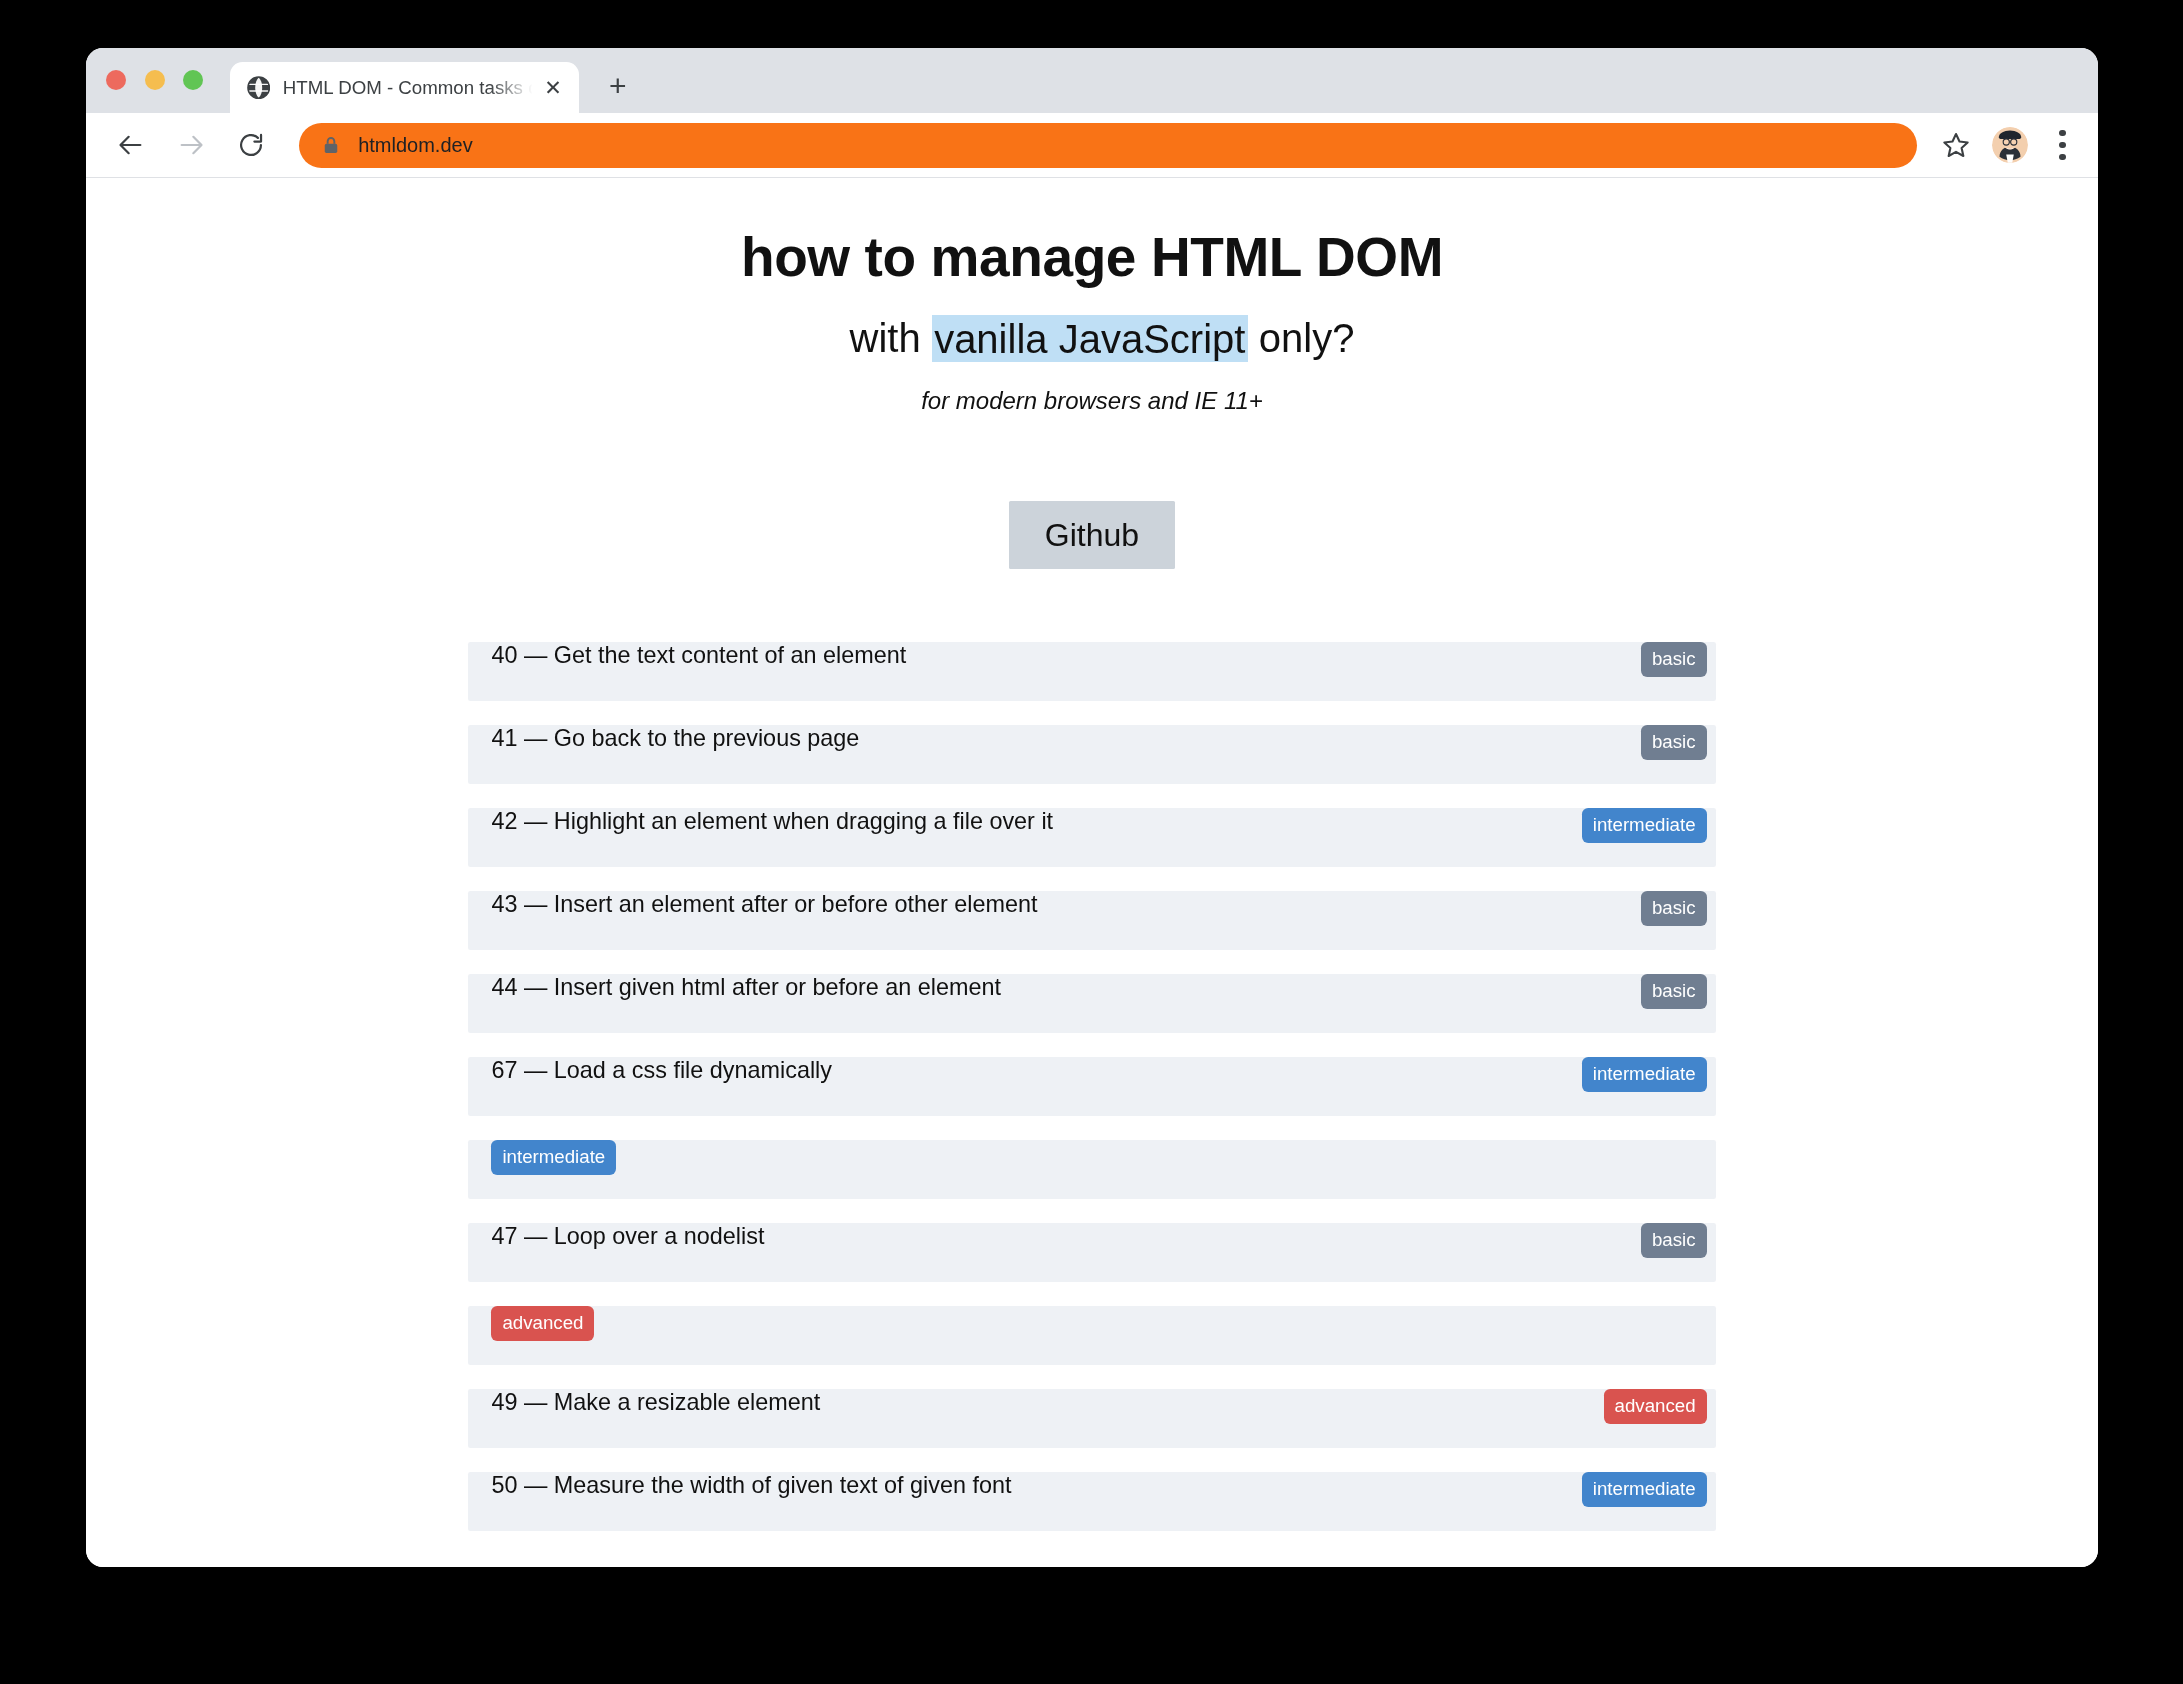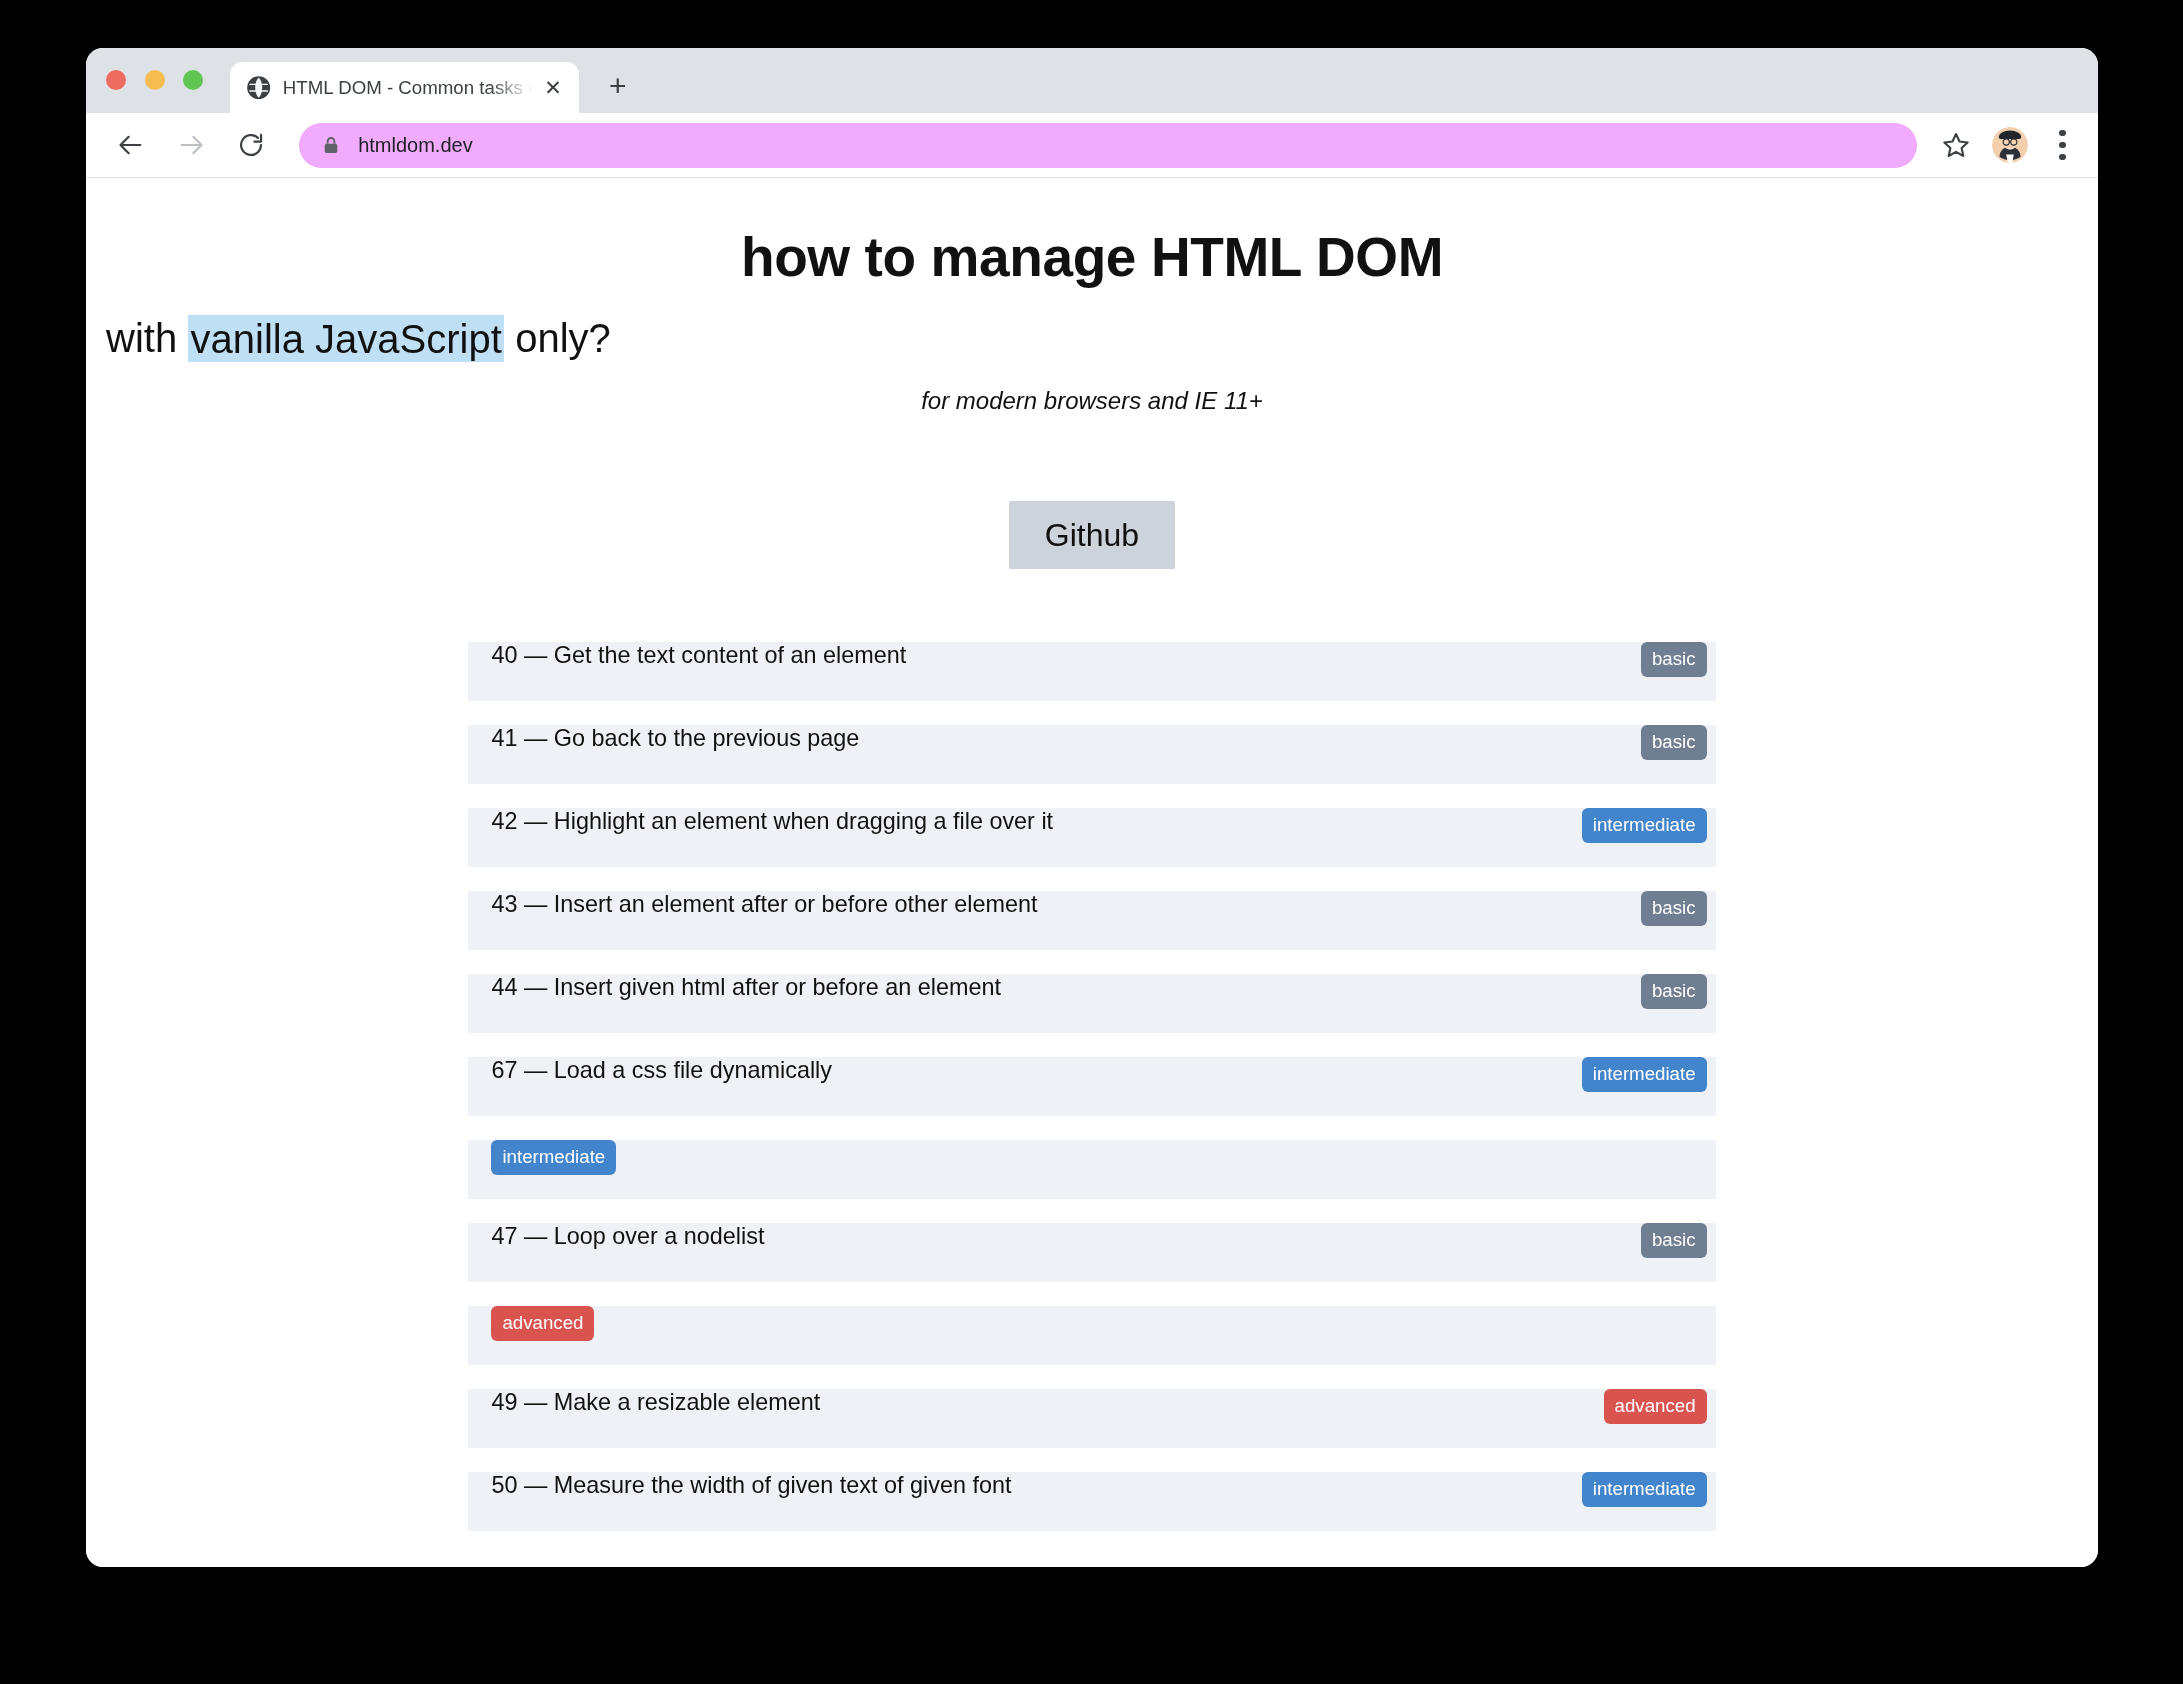--- a/index.html
+++ b/index.html
@@ -105,21 +105,21 @@
   }
   .nav-btn {
     width: 44px; height: 44px;
     display: flex; align-items: center; justify-content: center;
     margin-right: 15.6px;
     flex: 0 0 auto;
   }
   .omnibox {
     flex: 1 1 auto;
     height: 45px;
-    background: #f0abfc;
+    background: #f97316;
     border-radius: 23.4px;
     display: flex;
     align-items: center;
     padding: 0 22px;
     margin-left: 11px;
     margin-right: 12.5px;
   }
   .lock-icon { flex: 0 0 auto; margin-right: 17px; display: block; }
   .omnibox-url {
     font-size: 20px;
@@ -156,21 +156,21 @@
 
   .headline {
     text-align: center;
     font-size: 55px;
     font-weight: 700;
     color: #111111;
     letter-spacing: -0.4px;
     line-height: 1.15;
   }
   .subhead {
-    text-align: left;
+    text-align: center;
     font-size: 40px;
     font-weight: 400;
     color: #111111;
     margin-top: 25px;
     line-height: 1.2;
     margin-left: 20px;
   }
   .hl {
     background: #bfdff5;
     padding: 1.6px 2.3px;

